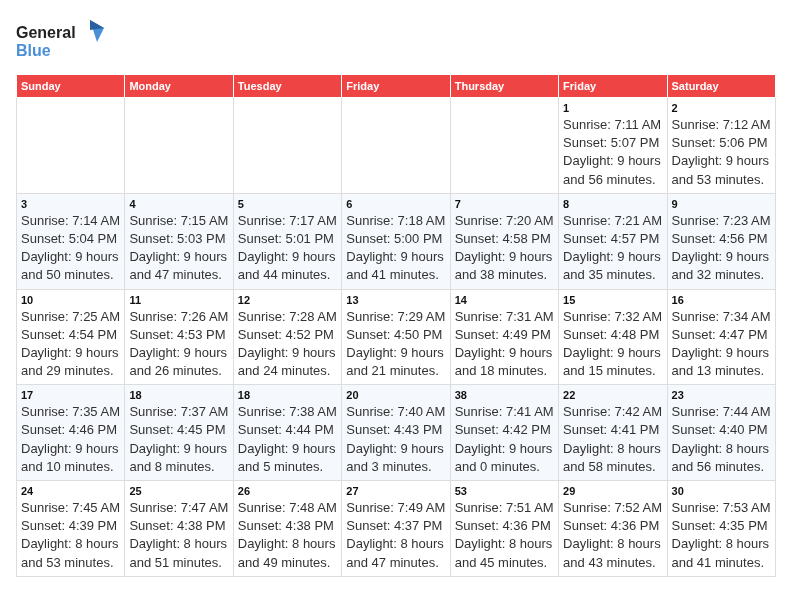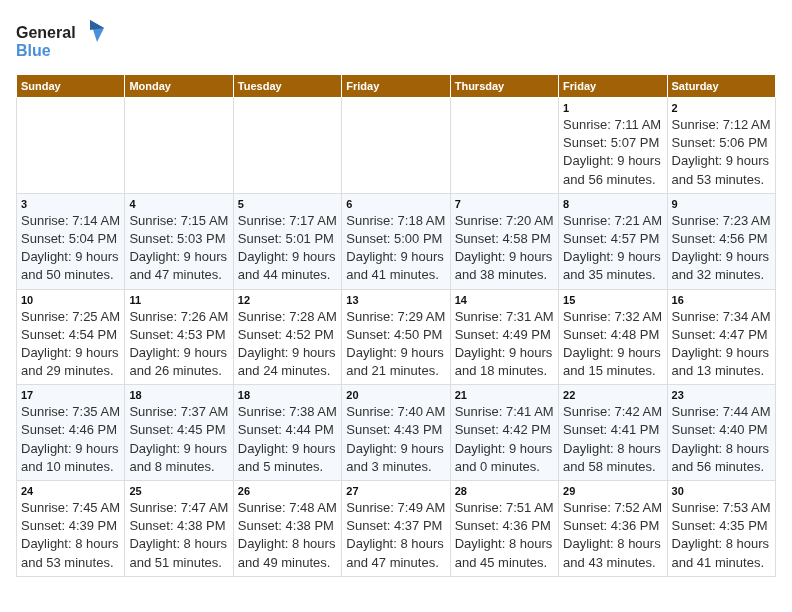--- a/index.html
+++ b/index.html
@@ -36,21 +36,21 @@
     .subtitle {
       font-size: 14px;
       color: #555;
     }
     .calendar {
       width: 100%;
       border-collapse: collapse;
       font-size: 10px;
     }
     .calendar th {
-      background: #a16207;
+      background: #ef4444;
       color: #fff;
       padding: 5px 4px;
       text-align: left;
       font-size: 11px;
       font-weight: bold;
       border: 1px solid #fff;
     }
     .calendar td {
       border: 1px solid #ddd;
       vertical-align: top;
@@ -192,21 +192,21 @@
           </td>
           <td>
             <div class="day-num">18</div>
             <div class="day-info">Sunrise: 7:38 AM<br>Sunset: 4:44 PM<br>Daylight: 9 hours and 5 minutes.</div>
           </td>
           <td>
             <div class="day-num">20</div>
             <div class="day-info">Sunrise: 7:40 AM<br>Sunset: 4:43 PM<br>Daylight: 9 hours and 3 minutes.</div>
           </td>
           <td>
-            <div class="day-num">21</div>
+            <div class="day-num">38</div>
             <div class="day-info">Sunrise: 7:41 AM<br>Sunset: 4:42 PM<br>Daylight: 9 hours and 0 minutes.</div>
           </td>
           <td>
             <div class="day-num">22</div>
             <div class="day-info">Sunrise: 7:42 AM<br>Sunset: 4:41 PM<br>Daylight: 8 hours and 58 minutes.</div>
           </td>
           <td>
             <div class="day-num">23</div>
             <div class="day-info">Sunrise: 7:44 AM<br>Sunset: 4:40 PM<br>Daylight: 8 hours and 56 minutes.</div>
           </td>
@@ -222,21 +222,21 @@
           </td>
           <td>
             <div class="day-num">26</div>
             <div class="day-info">Sunrise: 7:48 AM<br>Sunset: 4:38 PM<br>Daylight: 8 hours and 49 minutes.</div>
           </td>
           <td>
             <div class="day-num">27</div>
             <div class="day-info">Sunrise: 7:49 AM<br>Sunset: 4:37 PM<br>Daylight: 8 hours and 47 minutes.</div>
           </td>
           <td>
-            <div class="day-num">28</div>
+            <div class="day-num">53</div>
             <div class="day-info">Sunrise: 7:51 AM<br>Sunset: 4:36 PM<br>Daylight: 8 hours and 45 minutes.</div>
           </td>
           <td>
             <div class="day-num">29</div>
             <div class="day-info">Sunrise: 7:52 AM<br>Sunset: 4:36 PM<br>Daylight: 8 hours and 43 minutes.</div>
           </td>
           <td>
             <div class="day-num">30</div>
             <div class="day-info">Sunrise: 7:53 AM<br>Sunset: 4:35 PM<br>Daylight: 8 hours and 41 minutes.</div>
           </td>

